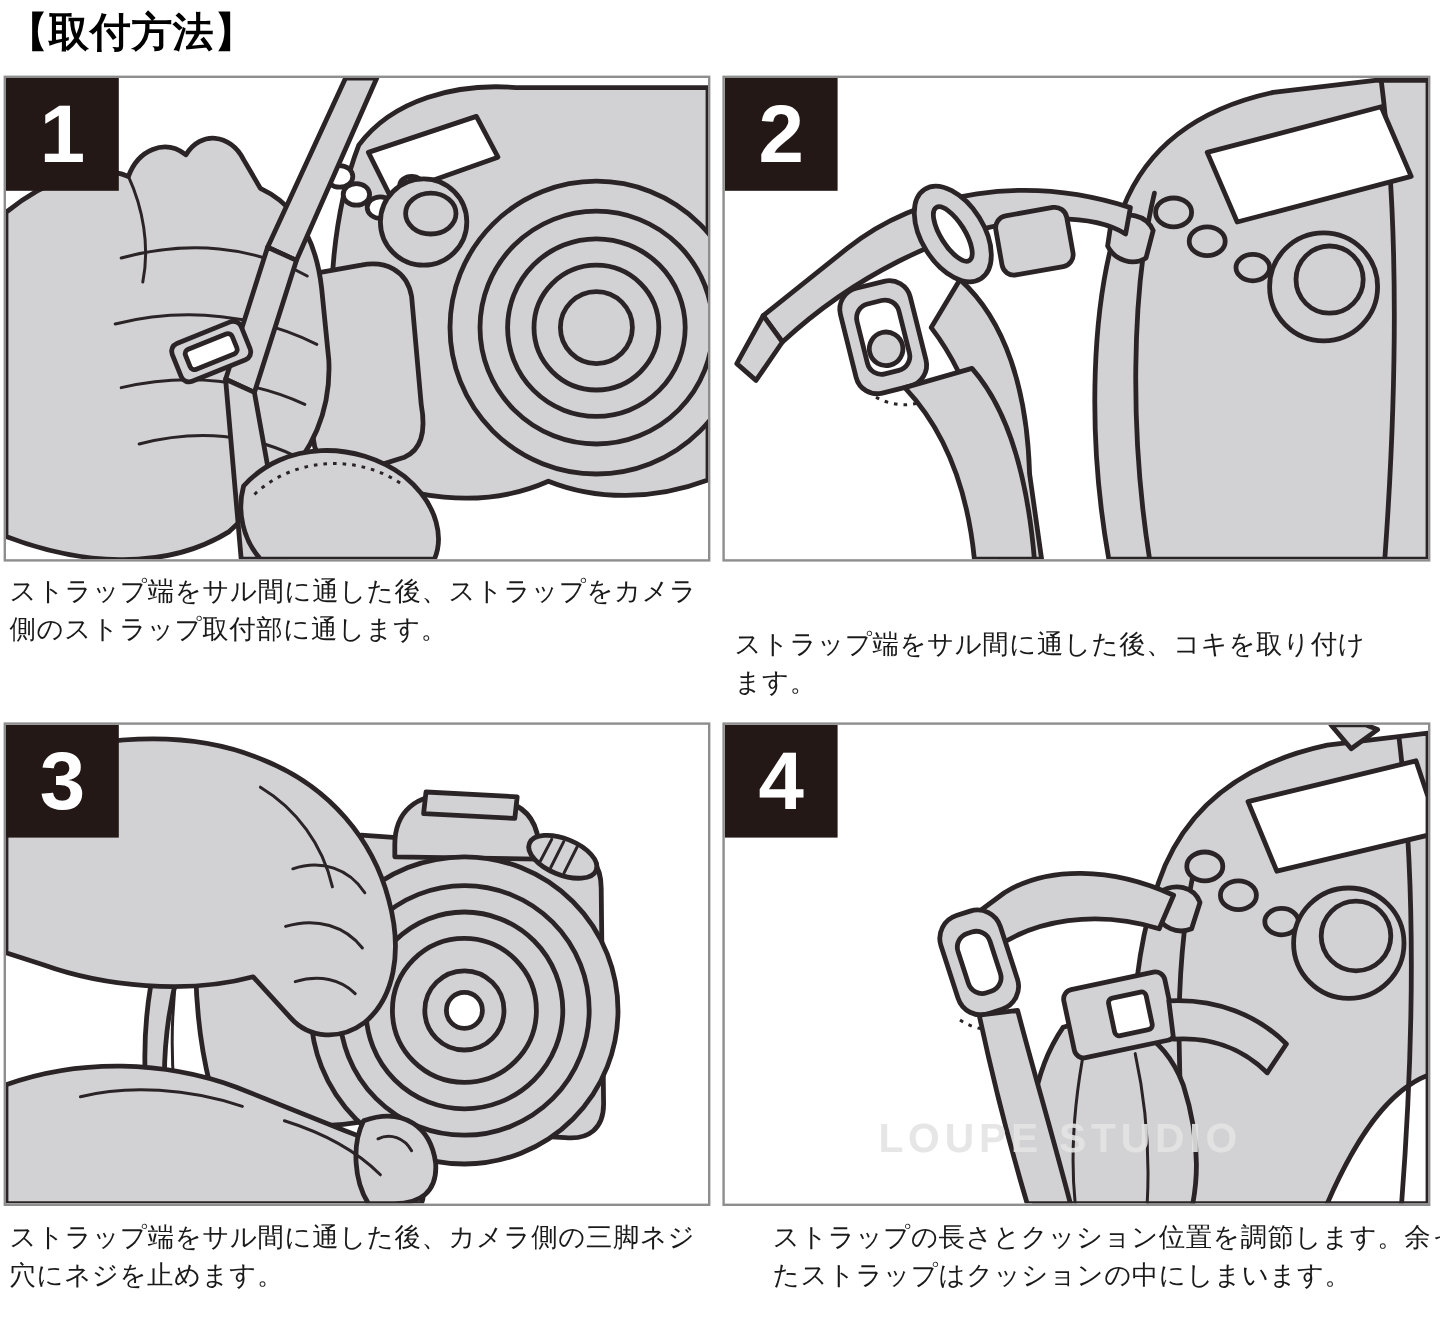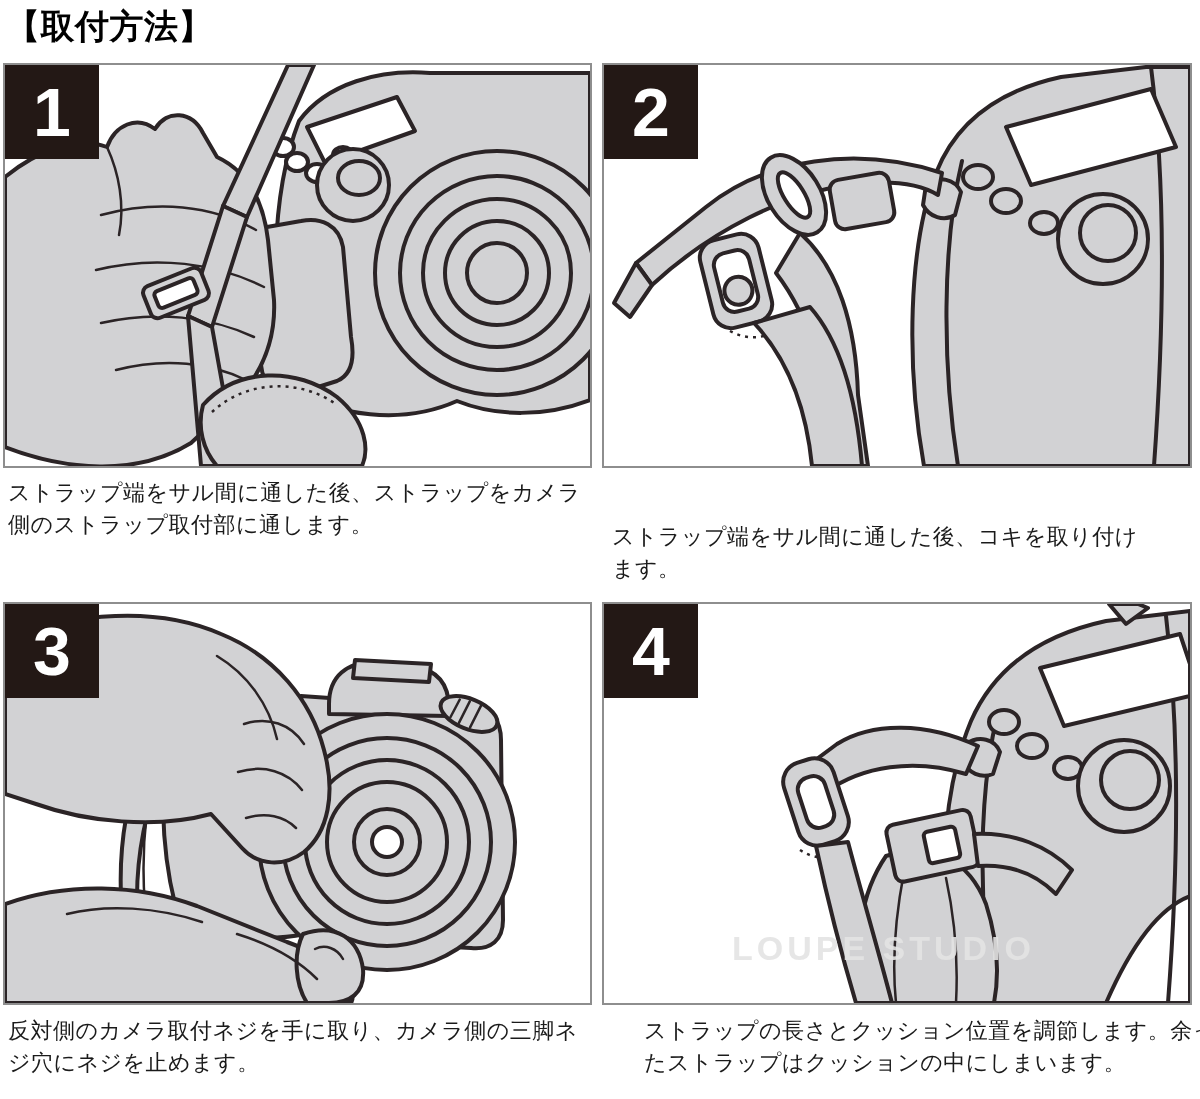--- a/index.html
+++ b/index.html
@@ -197,16 +197,16 @@
         </g>
         <path class="f" d="M370,230 C410,228 444,242 468,266 L452,290 C430,268 402,260 374,262 Z"></path>
       </g>
       <text class="wm" x="128" y="356">LOUPE STUDIO</text>
     </svg>
     <div class="badge">4</div>
   </div>
 
   <div class="caption" id="cap1">ストラップ端をサル間に通した後、ストラップをカメラ側のストラップ取付部に通します。</div>
   <div class="caption" id="cap2">ストラップ端をサル間に通した後、コキを取り付けます。</div>
-  <div class="caption" id="cap3">反対側のカメラ取付ネジを手に取り、カメラ側の三脚ネジ穴にネジを止めます。</div>
+  <div class="caption" id="cap3">ストラップ端をサル間に通した後、カメラ側の三脚ネジ穴にネジを止めます。</div>
   <div class="caption" id="cap4">ストラップの長さとクッション位置を調節します。余ったストラップはクッションの中にしまいます。</div>
 
 </div>
 
 </body></html>

